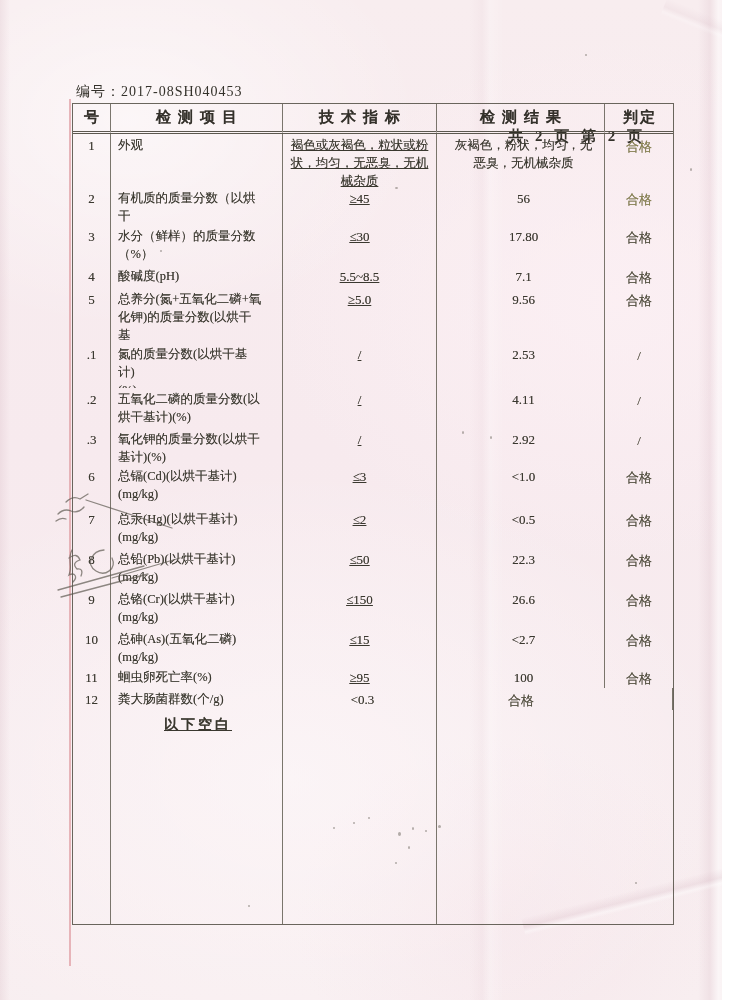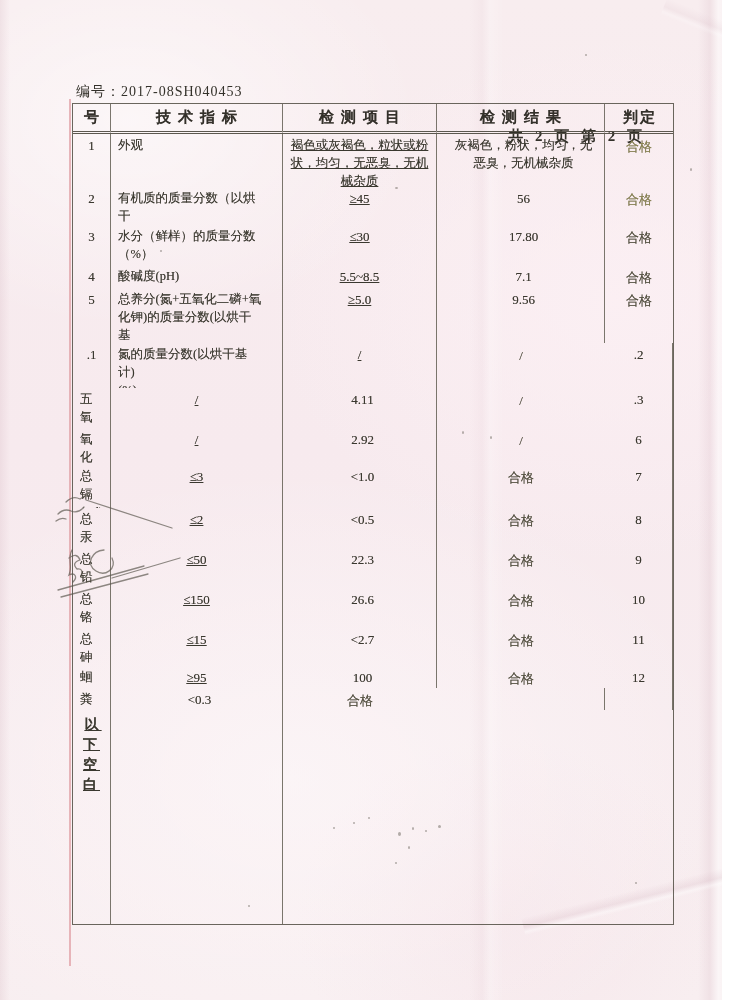--- a/index.html
+++ b/index.html
@@ -81,22 +81,22 @@
   <div class="speck" style="left:248px;top:905px;width:2px;height:2px;"></div>
   <div class="speck" style="left:635px;top:882px;width:2px;height:2px;"></div>
   <div class="speck" style="left:160px;top:250px;width:2px;height:2px;"></div>
 
   <div class="doc-no">编号：2017-08SH040453</div>
   <div class="page-info">共 2 页 第 2 页</div>
 
   <div class="report-table">
 
     <div class="cell th bR">号</div>
+    <div class="cell th th-sp bR">检测项目</div>
     <div class="cell th th-sp bR">技术指标</div>
-    <div class="cell th th-sp bR">检测项目</div>
     <div class="cell th th-sp bR">检测结果</div>
     <div class="cell th th-sm">判定</div>
 
     <div class="cell c-seq bR">1</div>
     <div class="cell c-item bR">外观</div>
     <div class="cell c-ind bR" style="font-size:12.5px;">褐色或灰褐色，粒状或粉
 状，均匀，无恶臭，无机
 械杂质</div>
     <div class="cell c-res bR" style="font-size:12.5px;">灰褐色，粉状，均匀，无
 恶臭，无机械杂质</div>
@@ -127,20 +127,21 @@
 化钾)的质量分数(以烘干基
 计)(%)</div>
     <div class="cell c-ind bR">≥5.0</div>
     <div class="cell c-res bR">9.56</div>
     <div class="cell c-ver">合格</div>
 
     <div class="cell c-seq bR">.1</div>
     <div class="cell c-item bR">氮的质量分数(以烘干基计)
 (%)</div>
     <div class="cell c-ind bR">/</div>
+    <div class="cell c-res bR">2.53</div>
     <div class="cell c-ver">/</div>
 
     <div class="cell c-seq bR">.2</div>
     <div class="cell c-item bR">五氧化二磷的质量分数(以
 烘干基计)(%)</div>
     <div class="cell c-ind bR">/</div>
     <div class="cell c-res bR">4.11</div>
     <div class="cell c-ver">/</div>
 
     <div class="cell c-seq bR">.3</div>

